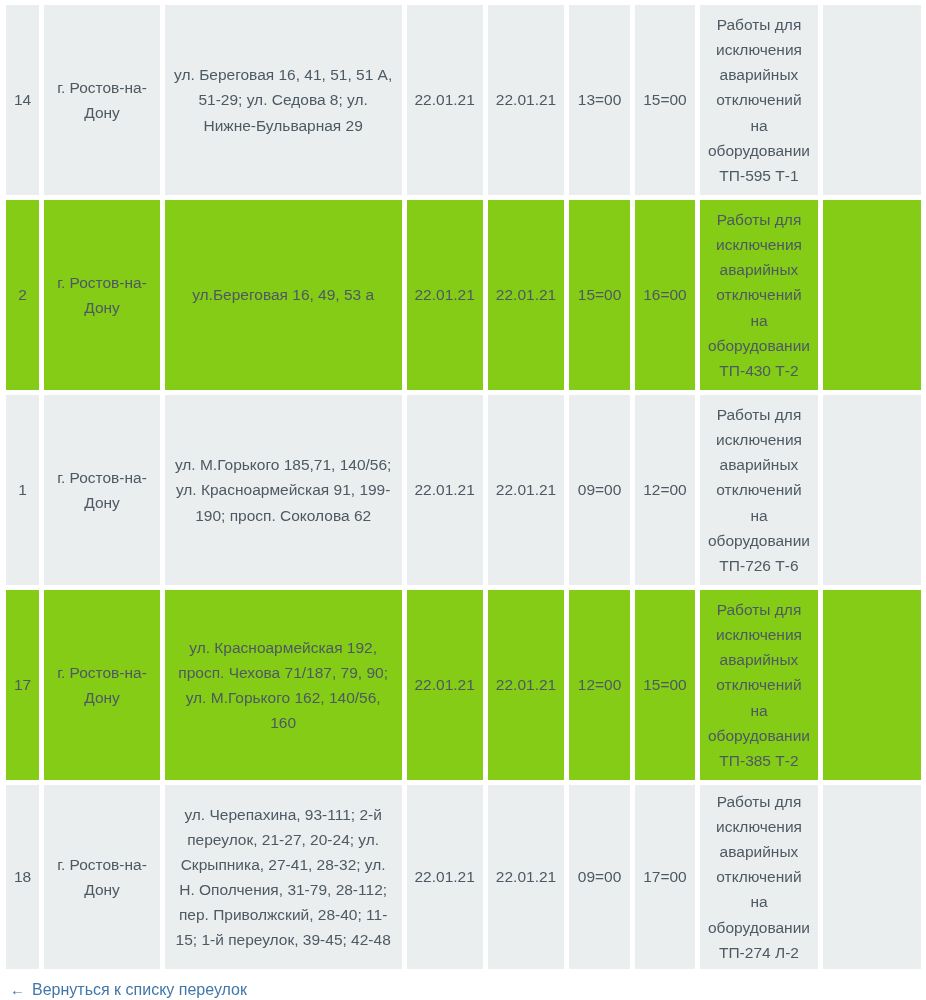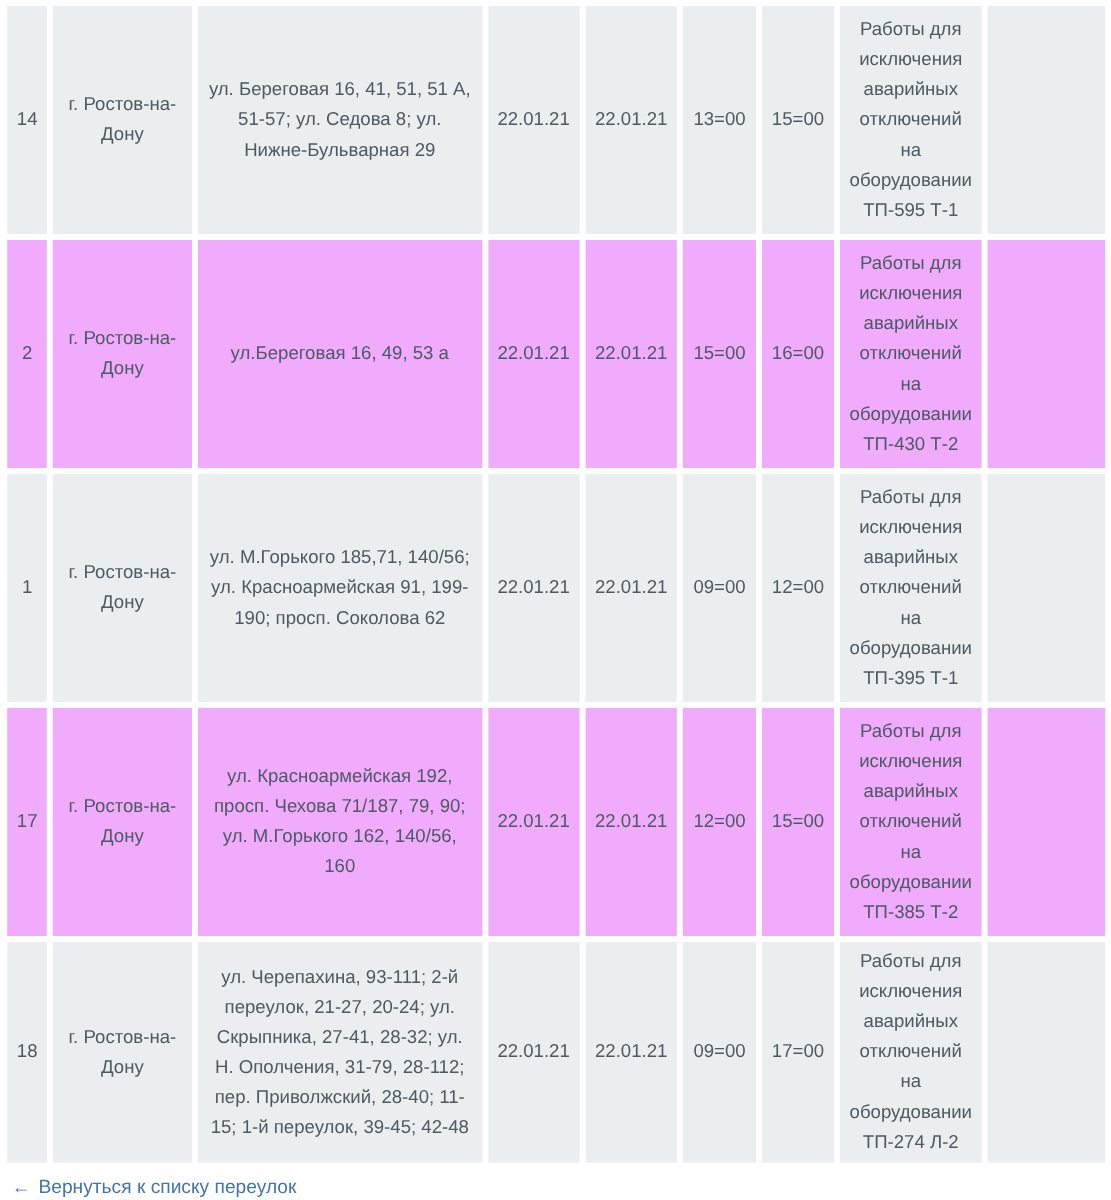--- a/index.html
+++ b/index.html
@@ -23,21 +23,21 @@
     text-align: center;
     vertical-align: middle;
     color: #4d5963;
     font-size: 15.5px;
     line-height: 1.62;
     padding: 4px 8px;
     background: #ebeeef;
     height: 190px;
     overflow: hidden;
   }
-  tr.row-dark td { background: #f0abfc; text-align: center; }
+  tr.row-dark td { background: #84cc16; text-align: center; }
   tr.row-last td { height: 174px; }
   td.c-num  { padding: 4px 2px; }
   td.c-addr { padding: 4px 7px; }
   td.c-reason { padding: 2px 4px; }
   .back {
     margin: 7px 0 0 10px;
     padding-bottom: 6px;
   }
   .back a {
     color: #4076a8;
@@ -65,21 +65,21 @@
       <col style="width:72px">
       <col style="width:61px">
       <col style="width:60px">
       <col style="width:118px">
       <col style="width:108px">
     </colgroup>
     <tbody>
       <tr class="row-light">
         <td class="c-num">14</td>
         <td class="c-city">г. Ростов-на-Дону</td>
-        <td class="c-addr">ул. Береговая 16, 41, 51, 51 А, 51-57; ул. Седова 8; ул. Нижне-Бульварная 29</td>
+        <td class="c-addr">ул. Береговая 16, 41, 51, 51 А, 51-29; ул. Седова 8; ул. Нижне-Бульварная 29</td>
         <td class="c-date">22.01.21</td>
         <td class="c-date">22.01.21</td>
         <td class="c-time">13=00</td>
         <td class="c-time">15=00</td>
         <td class="c-reason">Работы для исключения аварийных отключений на оборудовании ТП-595 Т-1</td>
         <td class="c-note"></td>
       </tr>
       <tr class="row-dark">
         <td class="c-num">2</td>
         <td class="c-city">г. Ростов-на-Дону</td>
@@ -92,21 +92,21 @@
         <td class="c-note"></td>
       </tr>
       <tr class="row-light">
         <td class="c-num">1</td>
         <td class="c-city">г. Ростов-на-Дону</td>
         <td class="c-addr">ул. М.Горького 185,71, 140/56; ул. Красноармейская 91, 199-190; просп. Соколова 62</td>
         <td class="c-date">22.01.21</td>
         <td class="c-date">22.01.21</td>
         <td class="c-time">09=00</td>
         <td class="c-time">12=00</td>
-        <td class="c-reason">Работы для исключения аварийных отключений на оборудовании ТП-395 Т-1</td>
+        <td class="c-reason">Работы для исключения аварийных отключений на оборудовании ТП-726 Т-6</td>
         <td class="c-note"></td>
       </tr>
       <tr class="row-dark">
         <td class="c-num">17</td>
         <td class="c-city">г. Ростов-на-Дону</td>
         <td class="c-addr">ул. Красноармейская 192, просп. Чехова 71/187, 79, 90; ул. М.Горького 162, 140/56, 160</td>
         <td class="c-date">22.01.21</td>
         <td class="c-date">22.01.21</td>
         <td class="c-time">12=00</td>
         <td class="c-time">15=00</td>

